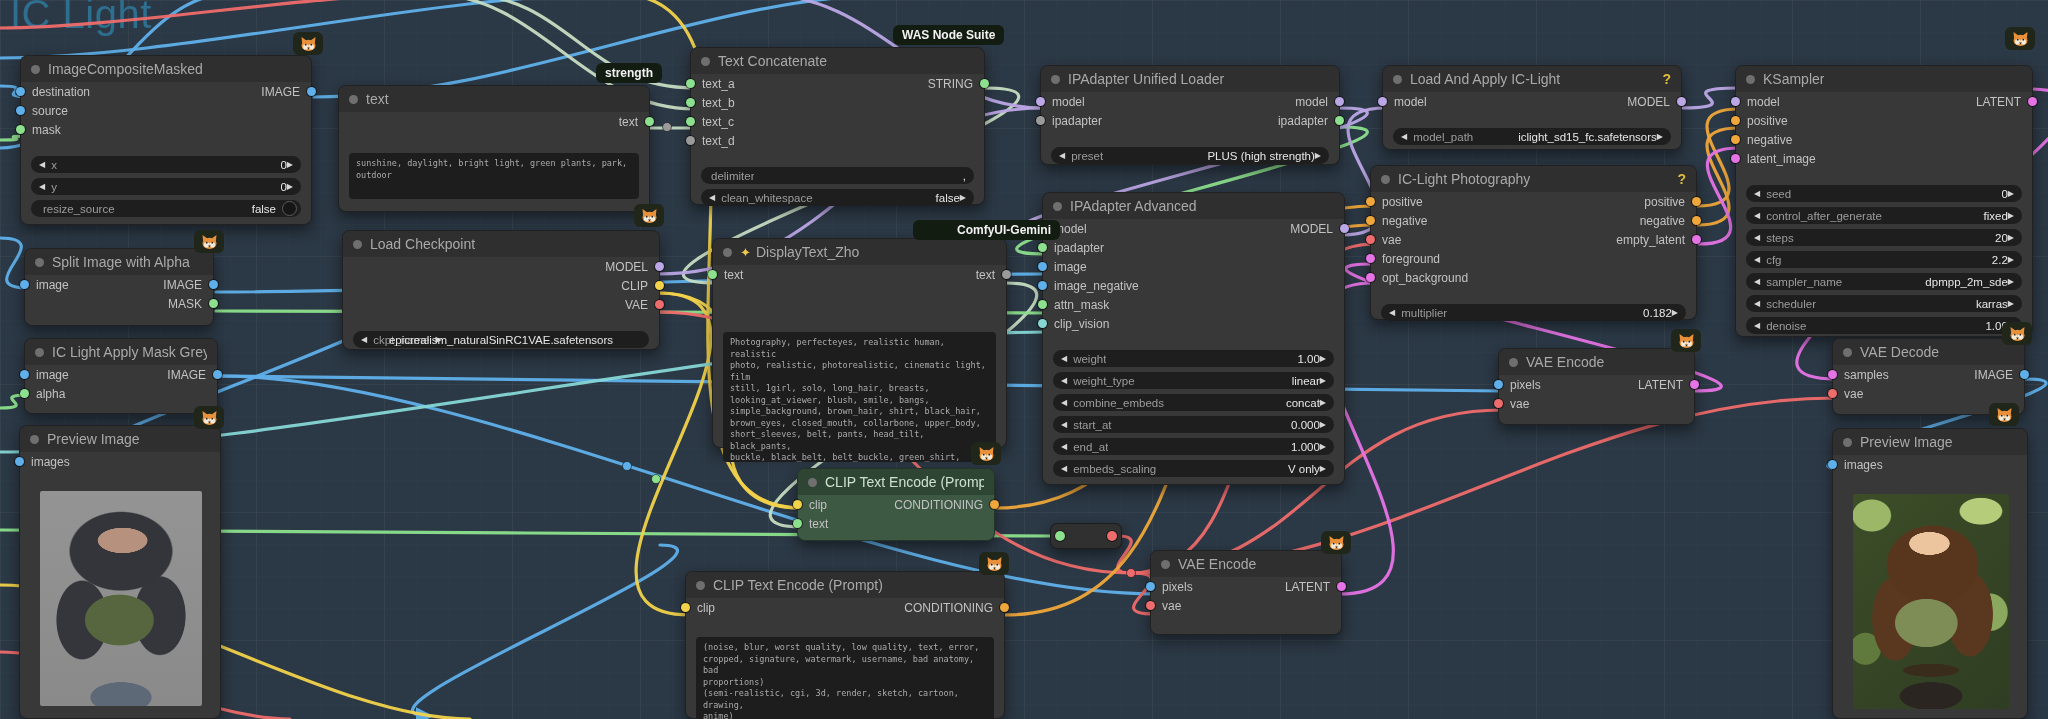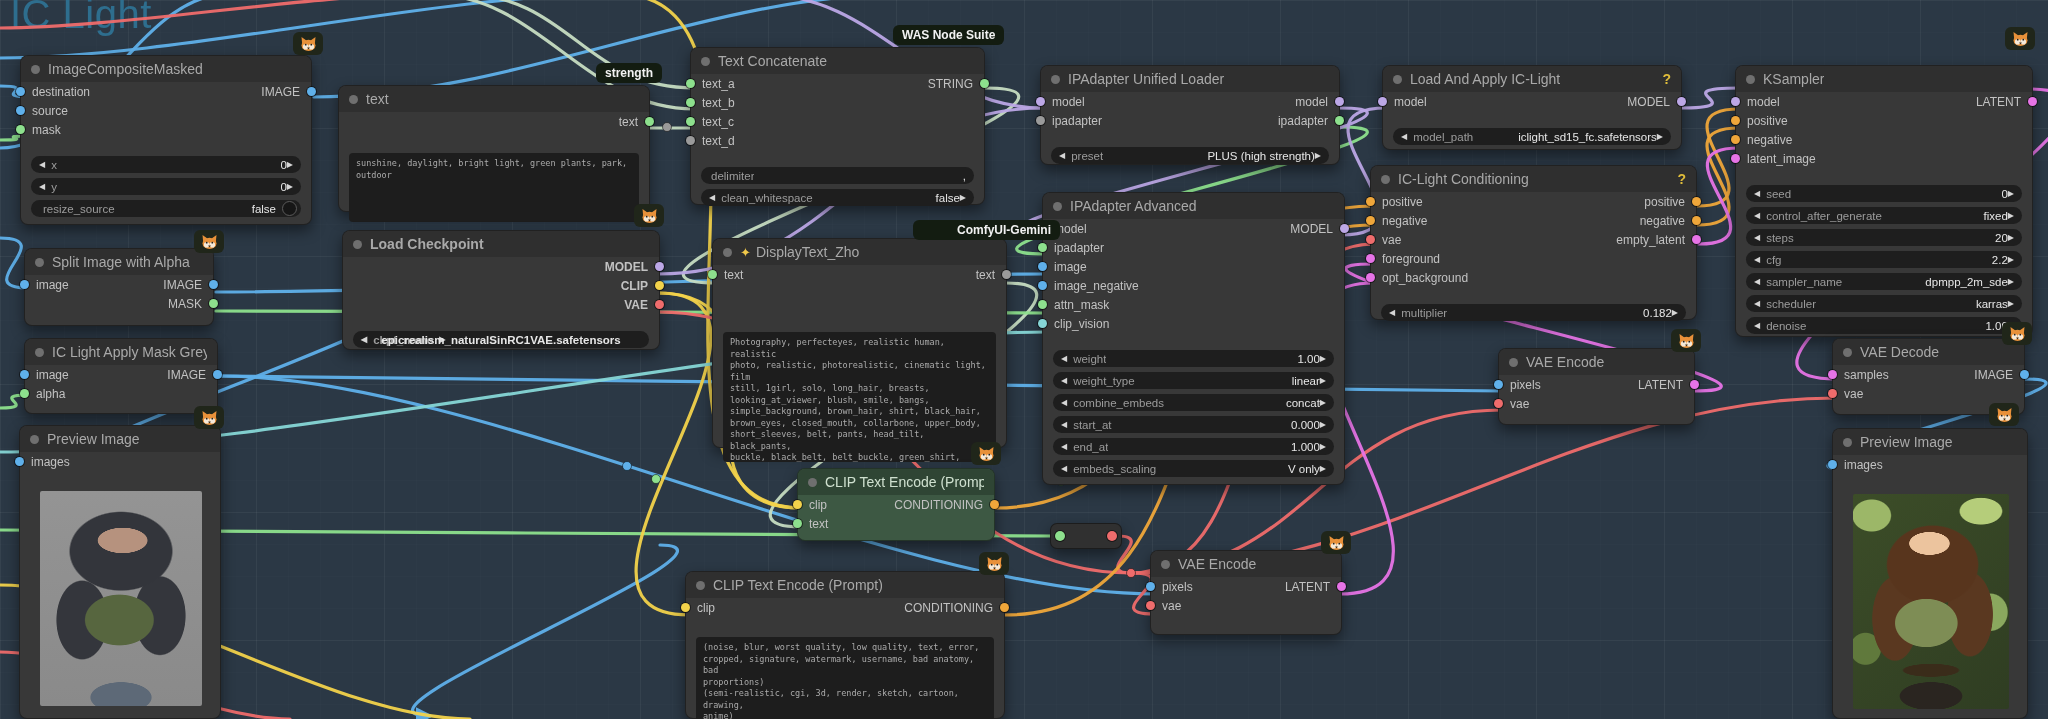--- a/index.html
+++ b/index.html
@@ -259,24 +259,24 @@
       </div>
       <div class="slots" style="height: 25px; padding-top: 6px;">
         <div class="col ins"></div>
         <div class="col outs">
           <div class="slot out">
             <span class="sdot" style="background: rgb(141, 224, 141);"></span>
             <span class="slbl">text</span>
           </div>
         </div>
       </div>
-      <div class="ta" style="height: 69px; margin-top: 10px;">sunshine, daylight, bright light, green plants, park,
+      <div class="ta" style="height: 46px; margin-top: 10px;">sunshine, daylight, bright light, green plants, park,
 outdoor</div>
     </div>
-    <div class="node" style="left: 342px; top: 230px; width: 318px; height: 120px; font-weight: bold;">
+    <div class="node" style="left: 342px; top: 230px; width: 318px; height: 120px;">
       <div class="titlebar">
         <span class="cdot"></span>
         <span class="ttl">Load Checkpoint</span>
       </div>
       <div class="slots" style="height: 63px; padding-top: 6px;">
         <div class="col ins"></div>
         <div class="col outs">
           <div class="slot out">
             <span class="sdot" style="background: rgb(188, 167, 230);"></span>
             <span class="slbl">MODEL</span>
@@ -504,21 +504,21 @@
       <div class="widget">
         <span class="arr">◀</span>
         <span class="wl">model_path</span>
         <span class="wv">iclight_sd15_fc.safetensors</span>
         <span class="arr">▶</span>
       </div>
     </div>
     <div class="node" style="left: 1370px; top: 165px; width: 327px; height: 155px;">
       <div class="titlebar">
         <span class="cdot"></span>
-        <span class="ttl">IC-Light Conditioning</span>
+        <span class="ttl">IC-Light Photography</span>
         <span class="help">?</span>
       </div>
       <div class="slots" style="height: 101px; padding-top: 6px;">
         <div class="col ins">
           <div class="slot in">
             <span class="sdot" style="background: rgb(239, 166, 58);"></span>
             <span class="slbl">positive</span>
           </div>
           <div class="slot in">
             <span class="sdot" style="background: rgb(239, 166, 58);"></span>

